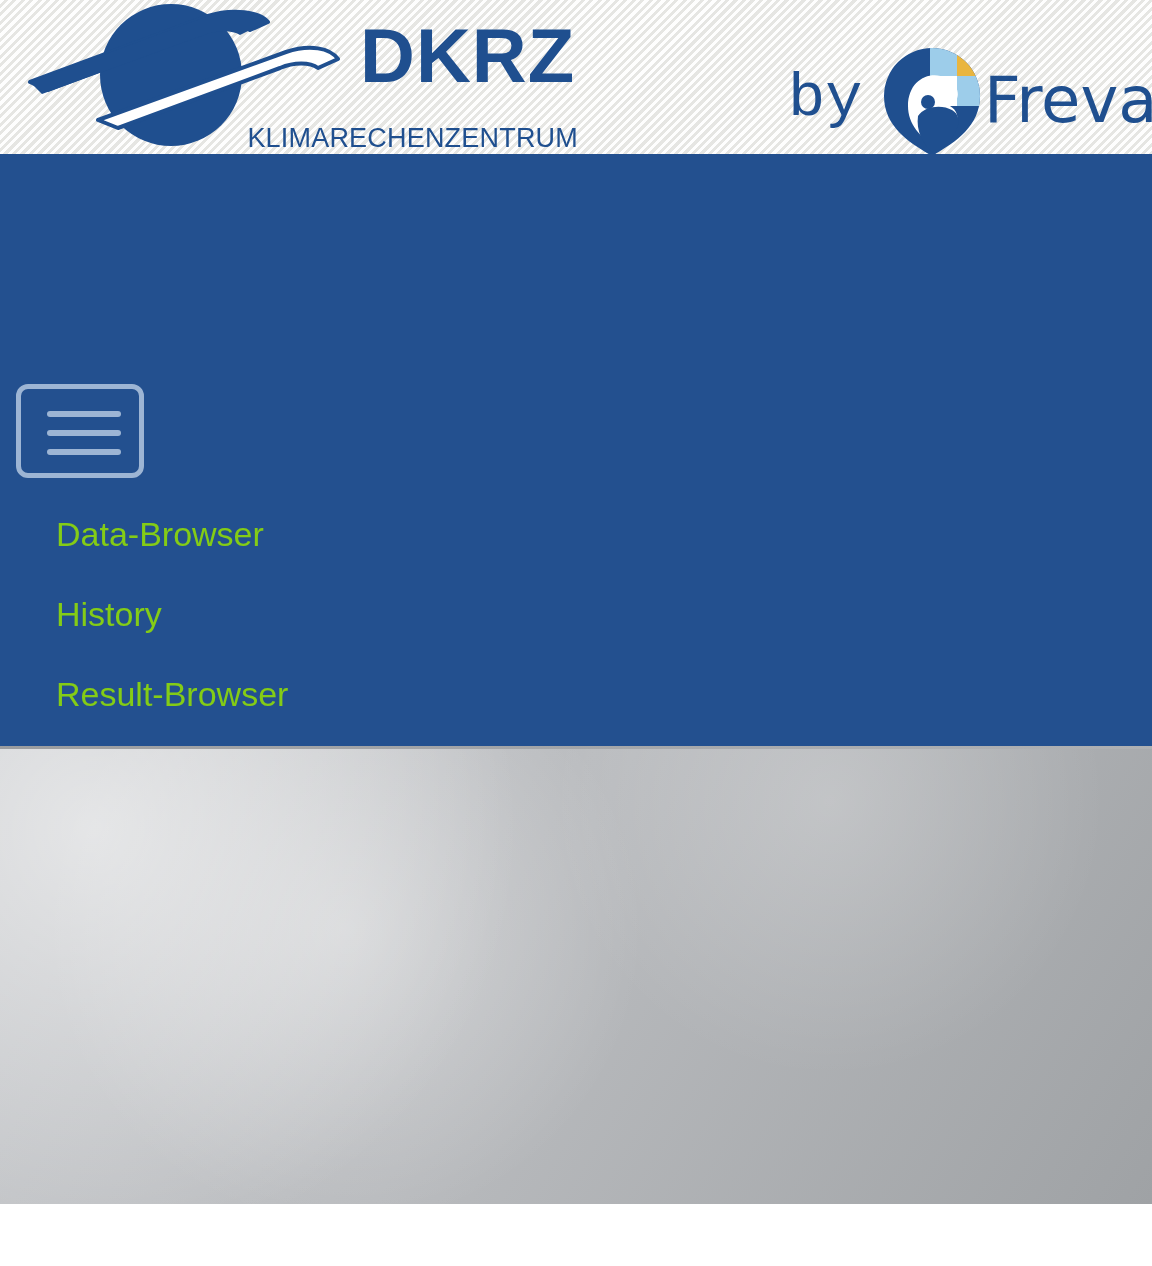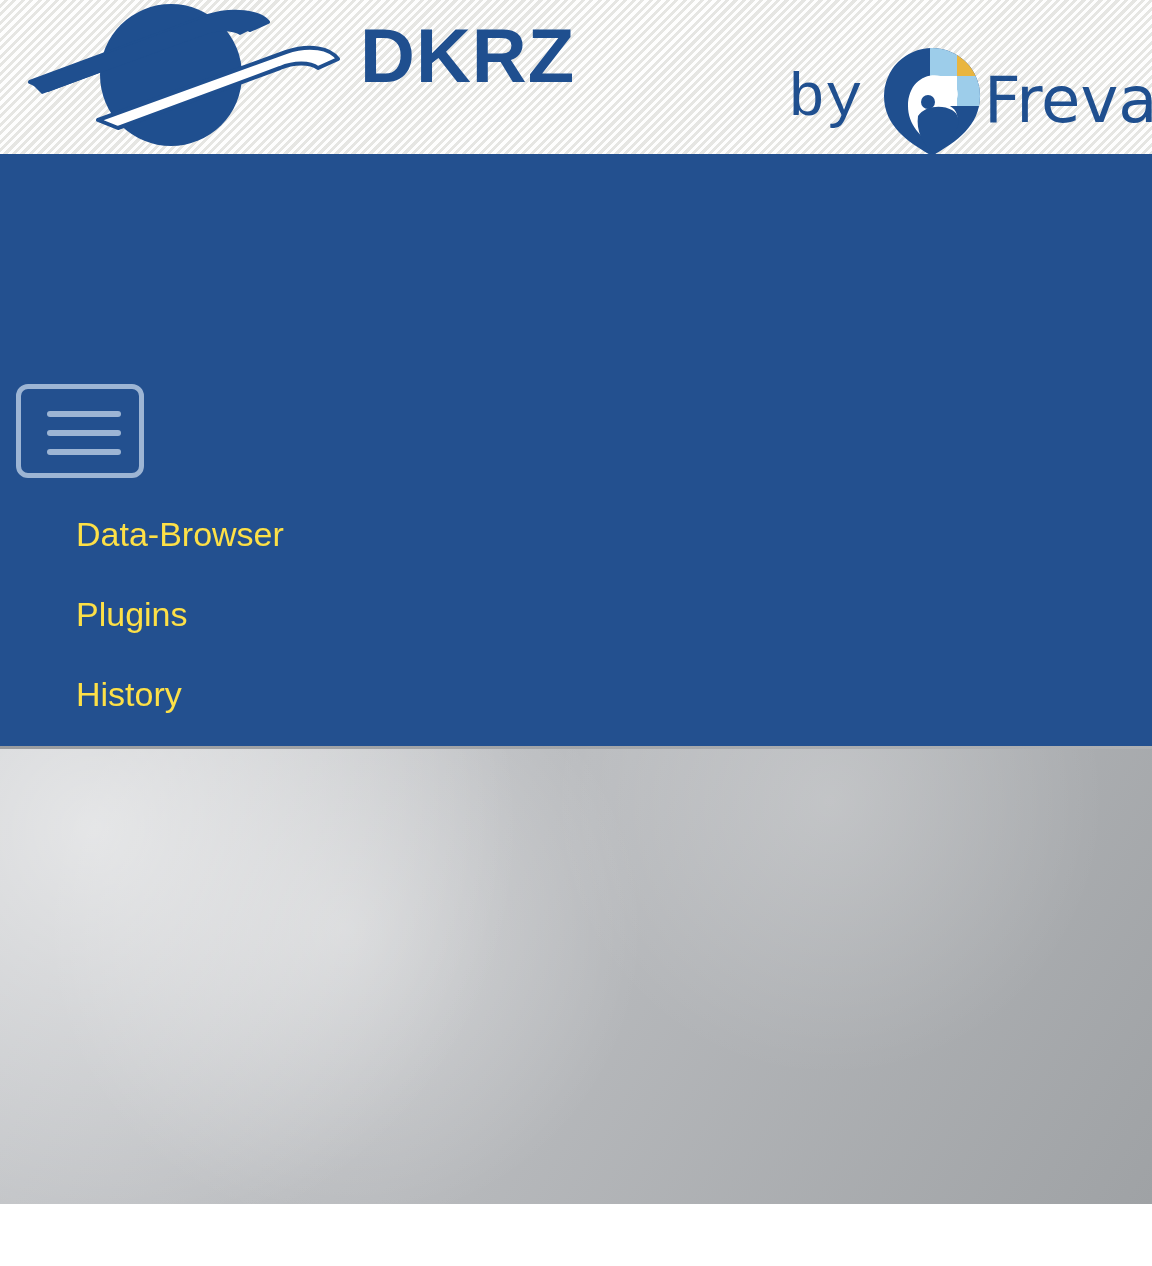--- a/index.html
+++ b/index.html
@@ -64,23 +64,23 @@
   .hamburger i {
     display: block; position: absolute; left: 26px;
     width: 74px; height: 6px; border-radius: 3px; background: #9db5d4;
   }
   .hamburger i:nth-child(1) { top: 22px; }
   .hamburger i:nth-child(2) { top: 41px; }
   .hamburger i:nth-child(3) { top: 60px; }
 
   .navlist { position: absolute; left: 0; top: 340px; width: 100%; }
   .navitem {
-    display: block; padding: 0 0 0 76px;
+    display: block; padding: 0 0 0 56px;
     height: 80px; line-height: 80px;
-    font-size: 34px; color: #fde047;
+    font-size: 34px; color: #84cc16;
     text-decoration: none; cursor: pointer;
     white-space: nowrap;
   }
 
   
   .loginrow {
     position: absolute; left: 0px; top: 716px;
     width: 1152px; height: 76px;
     display: flex; align-items: stretch;
   }
@@ -135,20 +135,21 @@
 
   <div class="dkrz-logo">
     <svg class="dkrz-mark" viewBox="0 0 330 146">
       <circle cx="153" cy="73" r="71" fill="#1f4f8f"></circle>
       <path d="M12 80 L190 14 C215 6 242 10 250 20 L232 28 C222 22 205 22 190 28 L30 88 Z" fill="#ffffff" stroke="#1f4f8f" stroke-width="4" stroke-linejoin="round"></path>
       <path d="M80 118 L268 50 C292 42 312 46 320 57 L300 66 C292 60 276 60 262 66 L100 126 Z" fill="#ffffff" stroke="#1f4f8f" stroke-width="4" stroke-linejoin="round"></path>
       <path d="M24 92 L186 33 C200 28 214 28 222 33 L232 28 L250 20 C242 10 215 6 190 14 L12 80 Z" fill="#1f4f8f"></path>
     </svg>
     <div class="dkrz-word">DKRZ</div>
     <div class="dkrz-sub">
+      <div>KLIMARECHENZENTRUM</div>
     </div>
   </div>
 
   <div class="freva-logo">
     <div class="freva-by">by</div>
     <svg class="freva-mark" viewBox="0 0 108 114">
       <defs>
         <clipPath id="shieldclip">
           <path d="M4 52 A48 48 0 1 1 100 52 C100 84 72 100 52 112 C32 100 4 84 4 52 Z"></path>
         </clipPath>
@@ -171,21 +172,20 @@
 <div class="navbar">
 
   <div class="hamburger">
     <i></i>
     <i></i>
     <i></i>
   </div>
 
   <div class="navlist">
     <a class="navitem" href="#">Data-Browser</a>
-    <a class="navitem" href="#">Plugins</a>
     <a class="navitem" href="#">History</a>
     <a class="navitem" href="#">Result-Browser</a>
     <a class="navitem" href="#">Help</a>
   </div>
 
   <div class="loginrow">
     <div class="guest-label">Guest?</div>
     <div class="field user" placeholder="Username">k202187</div>
     <div class="field pass" placeholder="Password">•••••••••••••••••••••</div>
     <div class="signin-wrap">

